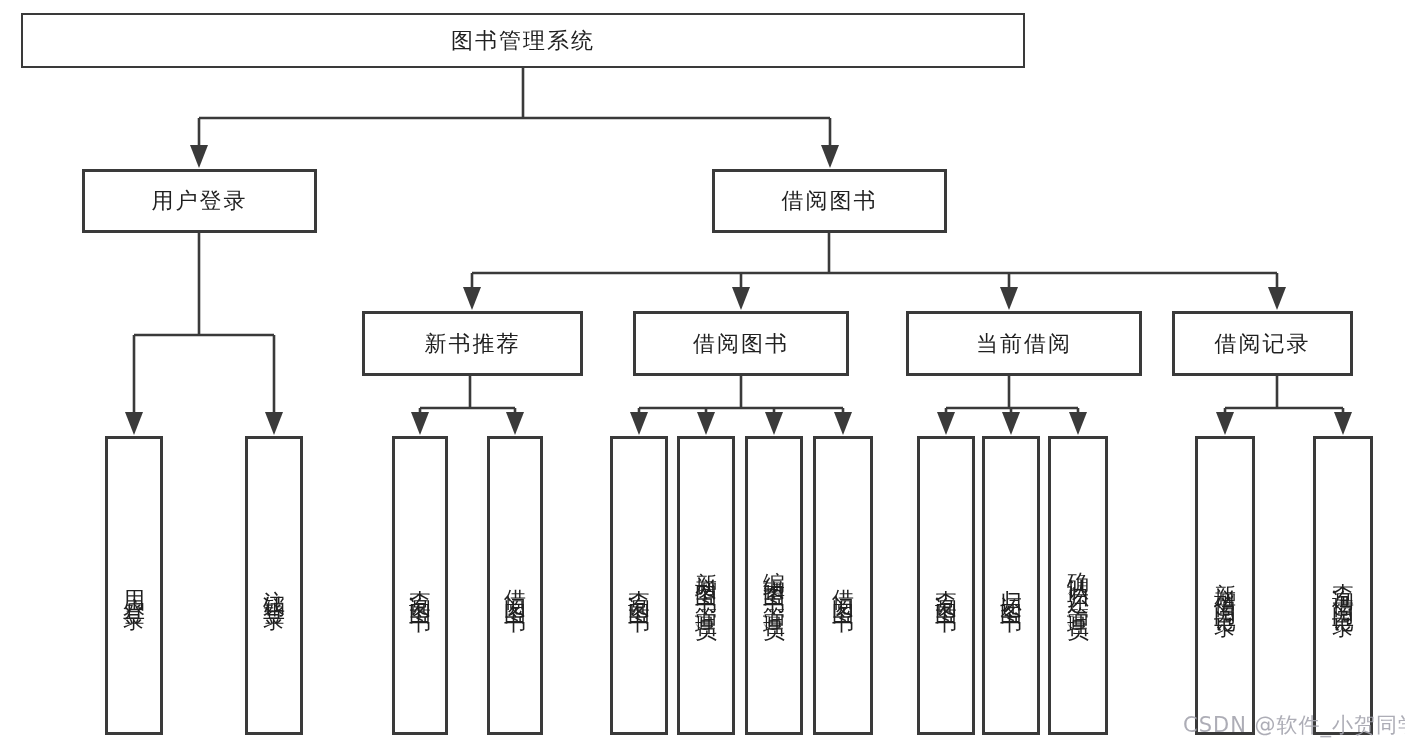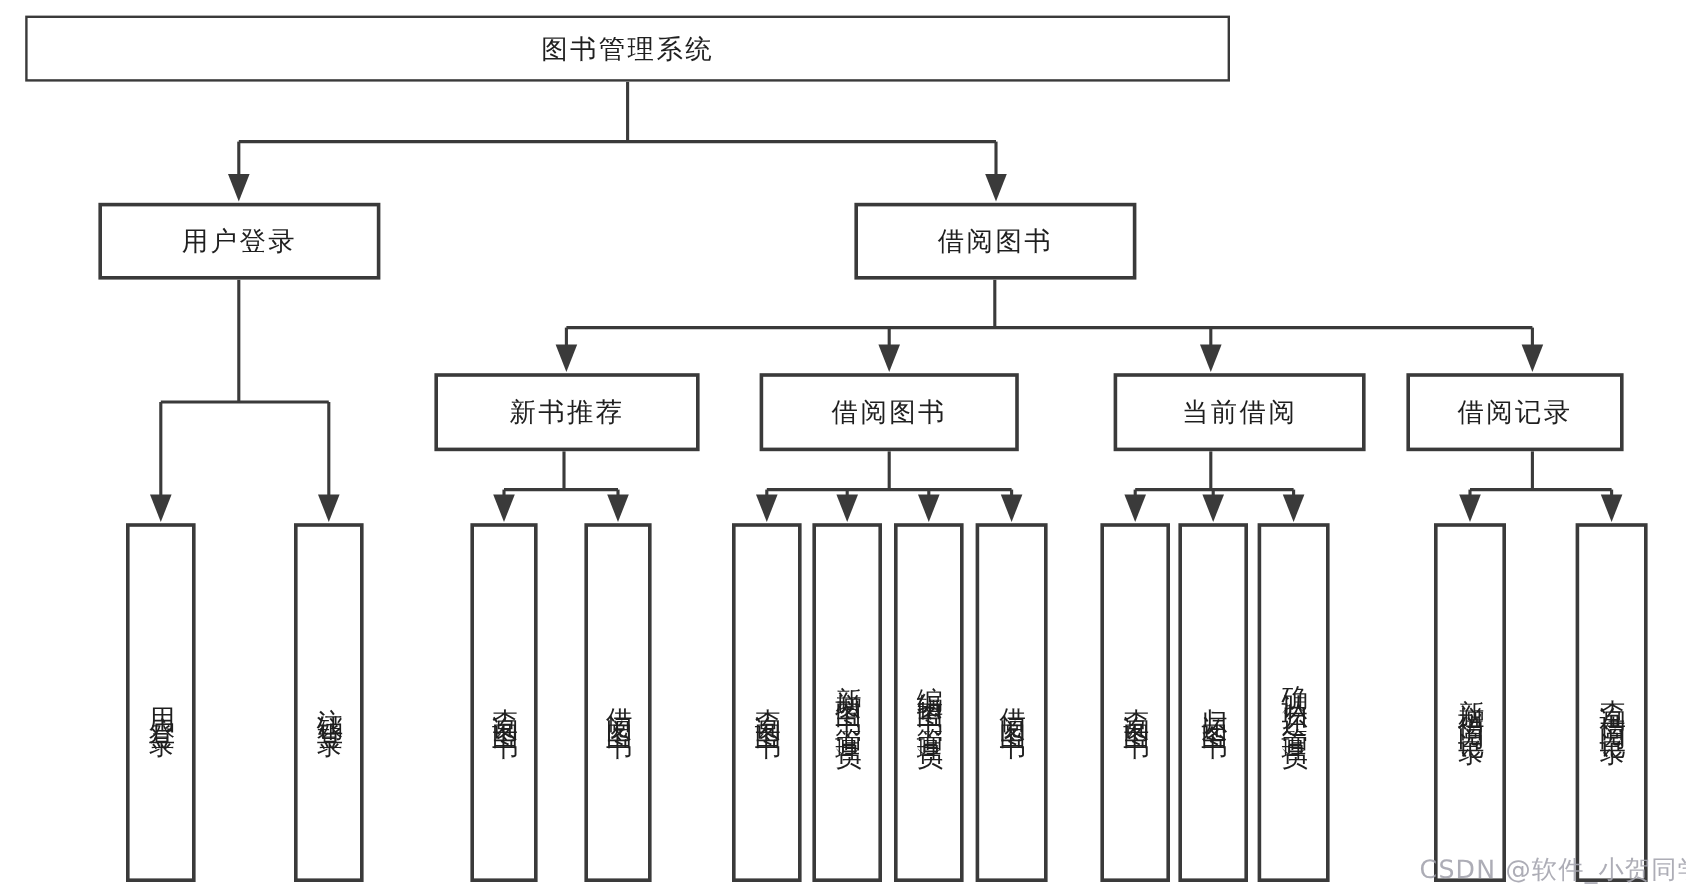--- a/index.html
+++ b/index.html
@@ -125,21 +125,21 @@
     </g>
   </svg>
 
   <div class="node root" style="left:21px; top:13px; width:1004px; height:55px;">图书管理系统</div>
 
   <div class="node" style="left:82px; top:169px; width:235px; height:64px;">用户登录</div>
   <div class="node" style="left:712px; top:169px; width:235px; height:64px;">借阅图书</div>
 
   <div class="node" style="left:362px; top:311px; width:221px; height:65px;">新书推荐</div>
   <div class="node" style="left:633px; top:311px; width:216px; height:65px;">借阅图书</div>
-  <div class="node" style="left:928px; top:311px; width:210px; height:65px;">当前借阅</div>
+  <div class="node" style="left:906px; top:311px; width:236px; height:65px;">当前借阅</div>
   <div class="node" style="left:1172px; top:311px; width:181px; height:65px;">借阅记录</div>
 
   <div class="node leaf" style="left:105px; top:436px; width:58px; height:299px;">用户登录</div>
   <div class="node leaf" style="left:245px; top:436px; width:58px; height:299px;">注销登录</div>
 
   <div class="node leaf" style="left:392px; top:436px; width:56px; height:299px;">查询图书</div>
   <div class="node leaf" style="left:487px; top:436px; width:56px; height:299px;">借阅图书</div>
 
   <div class="node leaf" style="left:610px; top:436px; width:58px; height:299px;">查询图书</div>
   <div class="node leaf" style="left:677px; top:436px; width:58px; height:299px;">新增图书（管理员）</div>

